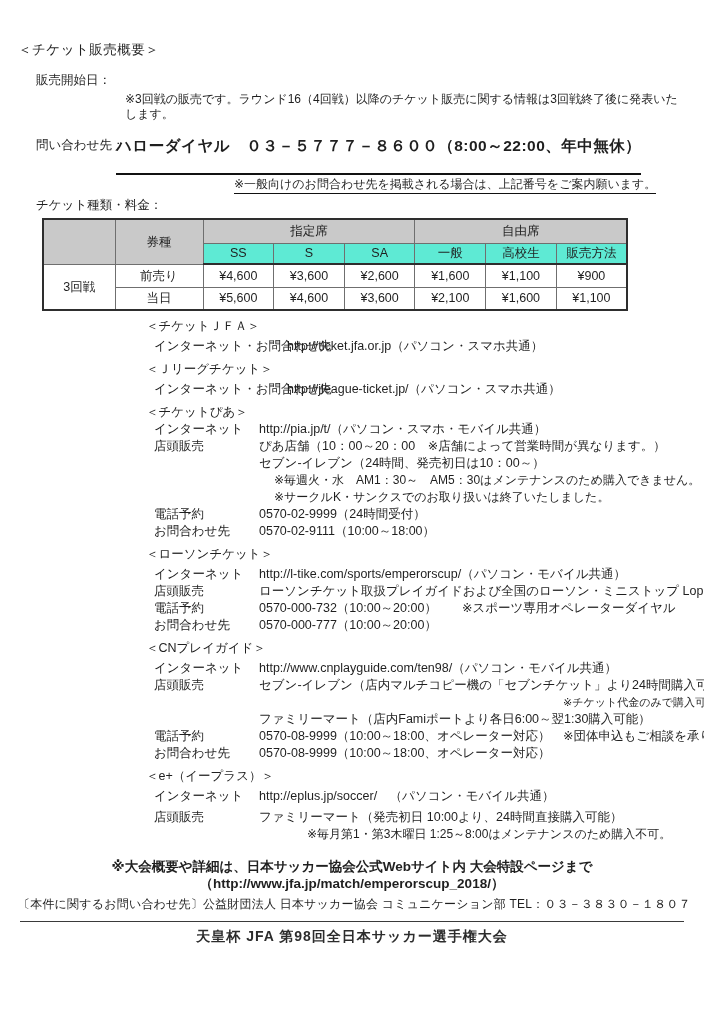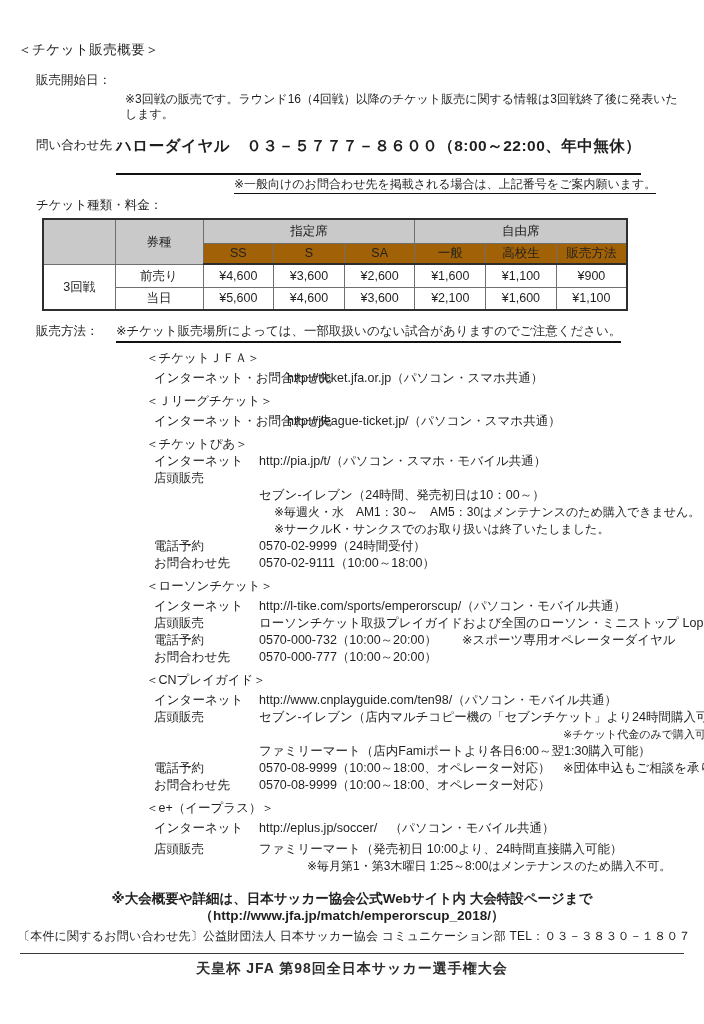--- a/index.html
+++ b/index.html
@@ -32,21 +32,21 @@
   table.price {
     border-collapse:collapse; margin:5px 0 0 24px;
     width:586px; table-layout:fixed;
     border:2px solid #2e2e2e;
     font-size:12.5px; text-align:center;
   }
   table.price td { border:1px solid #6f6f6f; padding:0 2px; }
   table.price col.c0 { width:72px; }
   table.price col.c1 { width:88px; }
   tr.hdr td { background:#c9c9c9; height:24px; }
-  tr.hdr2 td { background:#a16207; height:21px; border-bottom:2px solid #2e2e2e; }
+  tr.hdr2 td { background:#5eead4; height:21px; border-bottom:2px solid #2e2e2e; }
   tr.body td { height:23px; background:#fff; }
 
   .tnotes { margin:7px 0 0 24px; font-size:12px; }
   .tnote { line-height:17px; }
 
   .mt-method { margin-top:12px; }
   .method-warning {
     border-bottom:2px solid #111; padding-bottom:2px; white-space:nowrap;
   }
 
@@ -131,24 +131,20 @@
       <td>¥4,600</td>
       <td>¥3,600</td>
       <td>¥2,100</td>
       <td>¥1,600</td>
       <td>¥1,100</td>
     </tr>
   </tbody>
     </table>
 
 
-  <div class="kv mt-method">
-    <span class="kv-label">販売方法：</span>
-    <span class="method-warning">※チケット販売場所によっては、一部取扱いのない試合がありますのでご注意ください。</span>
-  </div>
 
   <div>
     <div class="vendor-name vn-gap">＜チケットＪＦＡ＞</div>
     <div class="vline" style="margin-top:5px;">
       <span class="vlabel wide">インターネット・お問合わせ先</span>
       <span class="vvalue">http://ticket.jfa.or.jp（パソコン・スマホ共通）</span>
     </div>
   </div>
 
   <div>
@@ -160,20 +156,21 @@
   </div>
 
   <div>
     <div class="vendor-name vn-gap">＜チケットぴあ＞</div>
     <div class="vline">
       <span class="vlabel">インターネット</span>
       <span class="vvalue">http://pia.jp/t/（パソコン・スマホ・モバイル共通）</span>
     </div>
     <div class="vline">
       <span class="vlabel">店頭販売</span>
+      <span class="vvalue">ぴあ店舗（10：00～20：00　※店舗によって営業時間が異なります。）</span>
     </div>
     <div class="vline">
       <span class="vlabel"></span>
       <span class="vvalue">セブン-イレブン（24時間、発売初日は10：00～）</span>
     </div>
     <div class="vnote">※毎週火・水　AM1：30～　AM5：30はメンテナンスのため購入できません。</div>
     <div class="vnote">※サークルK・サンクスでのお取り扱いは終了いたしました。</div>
     <div class="vline">
       <span class="vlabel">電話予約</span>
       <span class="vvalue">0570-02-9999（24時間受付）</span>

